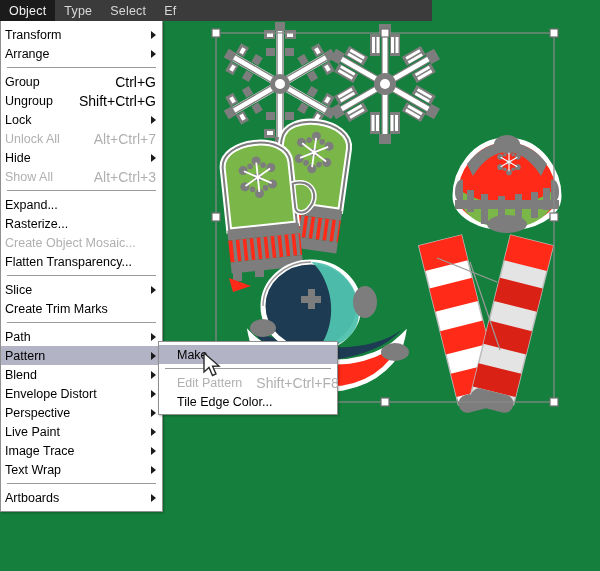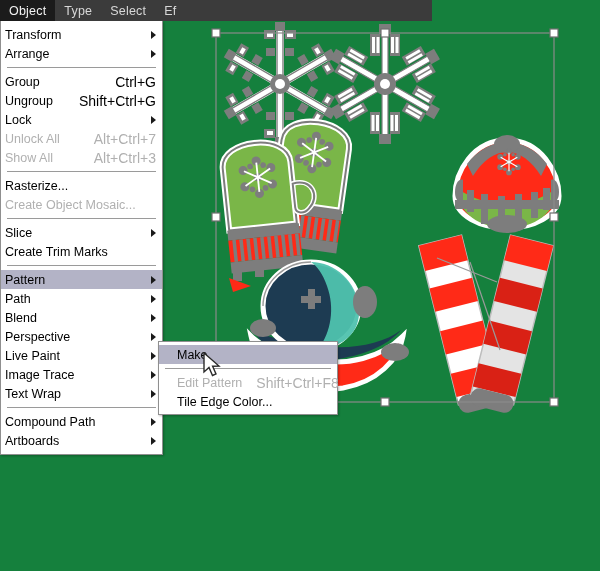--- a/index.html
+++ b/index.html
@@ -377,73 +377,83 @@
         <span class="accel">Shift+Ctrl+G</span>
       </div>
       <div class="mi">
         <span class="lbl">Lock</span>
         <span class="arrow"></span>
       </div>
       <div class="mi disabled">
         <span class="lbl">Unlock All</span>
         <span class="accel">Alt+Ctrl+7</span>
       </div>
+      <div class="mi">
+        <span class="lbl">Hide</span>
+        <span class="arrow"></span>
+      </div>
       <div class="mi disabled">
         <span class="lbl">Show All</span>
         <span class="accel">Alt+Ctrl+3</span>
       </div>
       <div class="sep"></div>
       <div class="mi">
+        <span class="lbl">Expand...</span>
+      </div>
+      <div class="mi">
         <span class="lbl">Rasterize...</span>
       </div>
       <div class="mi disabled">
         <span class="lbl">Create Object Mosaic...</span>
       </div>
+      <div class="mi">
+        <span class="lbl">Flatten Transparency...</span>
+      </div>
       <div class="sep"></div>
       <div class="mi">
         <span class="lbl">Slice</span>
         <span class="arrow"></span>
       </div>
       <div class="mi">
         <span class="lbl">Create Trim Marks</span>
       </div>
       <div class="sep"></div>
+      <div class="mi">
+        <span class="lbl">Path</span>
+        <span class="arrow"></span>
+      </div>
       <div class="mi hl">
         <span class="lbl">Pattern</span>
         <span class="arrow"></span>
       </div>
       <div class="mi">
-        <span class="lbl">Path</span>
-        <span class="arrow"></span>
-      </div>
-      <div class="mi">
         <span class="lbl">Blend</span>
         <span class="arrow"></span>
       </div>
       <div class="mi">
+        <span class="lbl">Envelope Distort</span>
+        <span class="arrow"></span>
+      </div>
+      <div class="mi">
         <span class="lbl">Perspective</span>
         <span class="arrow"></span>
       </div>
       <div class="mi">
         <span class="lbl">Live Paint</span>
         <span class="arrow"></span>
       </div>
       <div class="mi">
         <span class="lbl">Image Trace</span>
         <span class="arrow"></span>
       </div>
       <div class="mi">
         <span class="lbl">Text Wrap</span>
         <span class="arrow"></span>
       </div>
       <div class="sep"></div>
-      <div class="mi">
-        <span class="lbl">Compound Path</span>
-        <span class="arrow"></span>
-      </div>
       <div class="mi">
         <span class="lbl">Artboards</span>
         <span class="arrow"></span>
       </div>
     </div>
 
   <div id="patternsub">
       <div class="mi hl">
         <span class="lbl">Make</span>
       </div>

